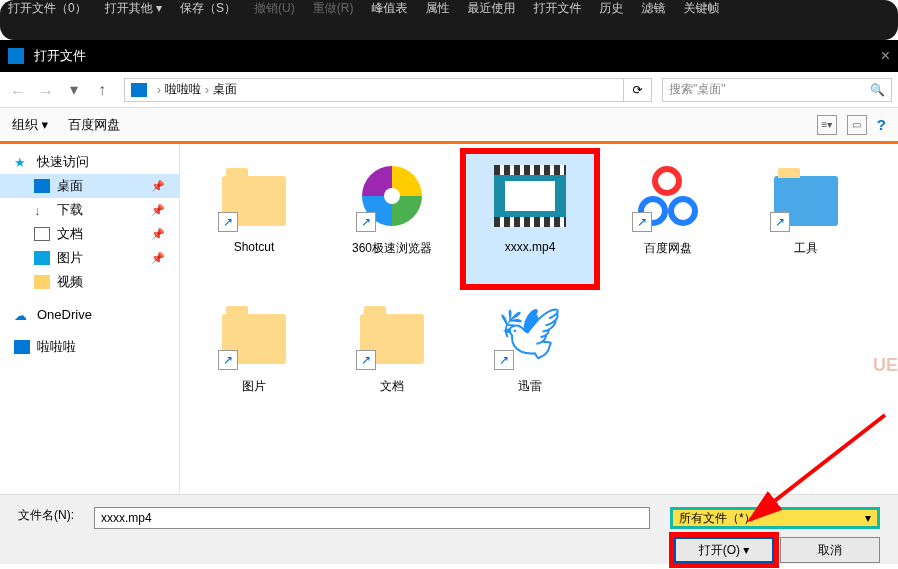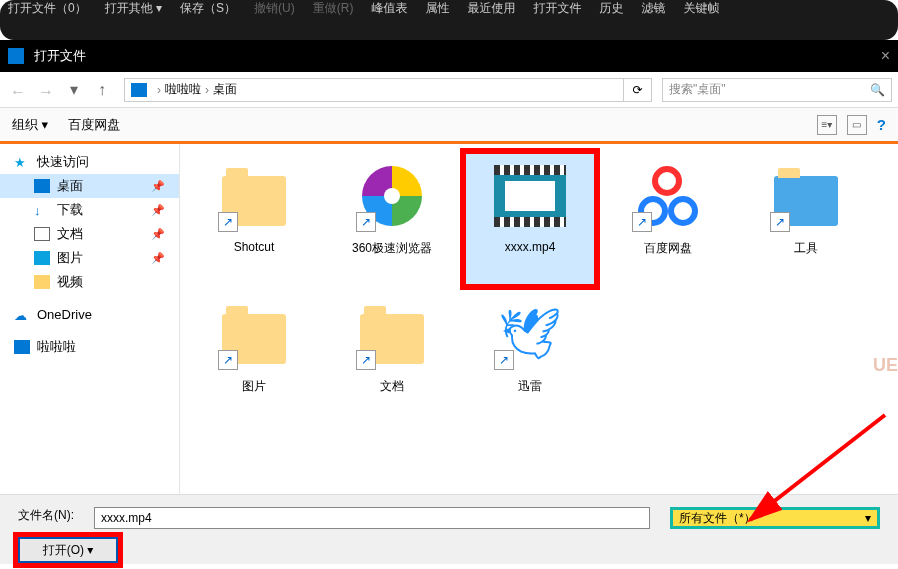--- a/index.html
+++ b/index.html
@@ -74,21 +74,21 @@
 
 .bird-shape { width: 60px; height: 60px; display: flex; align-items: center; justify-content: center; color: #1e90ff; font-size: 50px; }
 
 .watermark { position: absolute; right: 0; top: 355px; color: #c2410c; opacity: 0.3; font-size: 18px; font-weight: bold; }
 
 .bottom-panel { height: 70px; background: #f0f0f0; padding: 12px 18px 0 18px; border-top: 1px solid #ddd; }
 .filename-row { display: flex; gap: 20px; font-size: 12px; }
 .filename-row label { white-space: nowrap; }
 .filename-row input { flex: 1; border: 1px solid #888; height: 22px; padding: 0 6px; font-size: 12px; }
 .filetype-select { width: 210px; border: 3px solid #14b8a6; height: 22px; display: flex; align-items: center; padding: 0 6px; justify-content: space-between; background: #fde047; cursor: pointer; }
-.button-row { display: flex; justify-content: flex-end; gap: 6px; margin-top: 8px; flex-direction: column; }
+.button-row { display: flex; justify-content: flex-end; gap: 6px; margin-top: 8px; }
 .btn { width: 100px; height: 26px; border: 1px solid #888; background: #e8e8e8; font-size: 12px; cursor: pointer; display: flex; align-items: center; justify-content: center; }
 .btn.primary { border: 2px solid #0054b0; }
 .btn.highlighted { outline: 5px solid #ff0000; }
 
 .arrow-annotation { position: absolute; pointer-events: none; }
 </style>
 </head>
 <body>
 
 <div class="top-menu">
@@ -272,20 +272,21 @@
     <input type="text" value="xxxx.mp4" style="">
     <div class="filetype-select">
       <span>所有文件（*）</span>
       <span>▾</span>
     </div>
   </div>
   <div class="button-row">
     <div class="btn primary highlighted">
       <span>打开(O)</span>&nbsp;<span>▾</span>
     </div>
+    <div class="btn">取消</div>
   </div>
 </div>
 
 <svg class="arrow-annotation" style="left:730px;top:410px;width:160px;height:120px">
   <defs>
       <marker id="ah" markerWidth="10" markerHeight="10" refX="8" refY="3" orient="auto">
         <path d="M0,0 L0,6 L9,3 z" fill="#ff0000"></path>
       </marker>
     </defs>
   <line x1="155" y1="5" x2="20" y2="110" stroke="#ff0000" stroke-width="4" marker-end="url(#ah)"></line>

